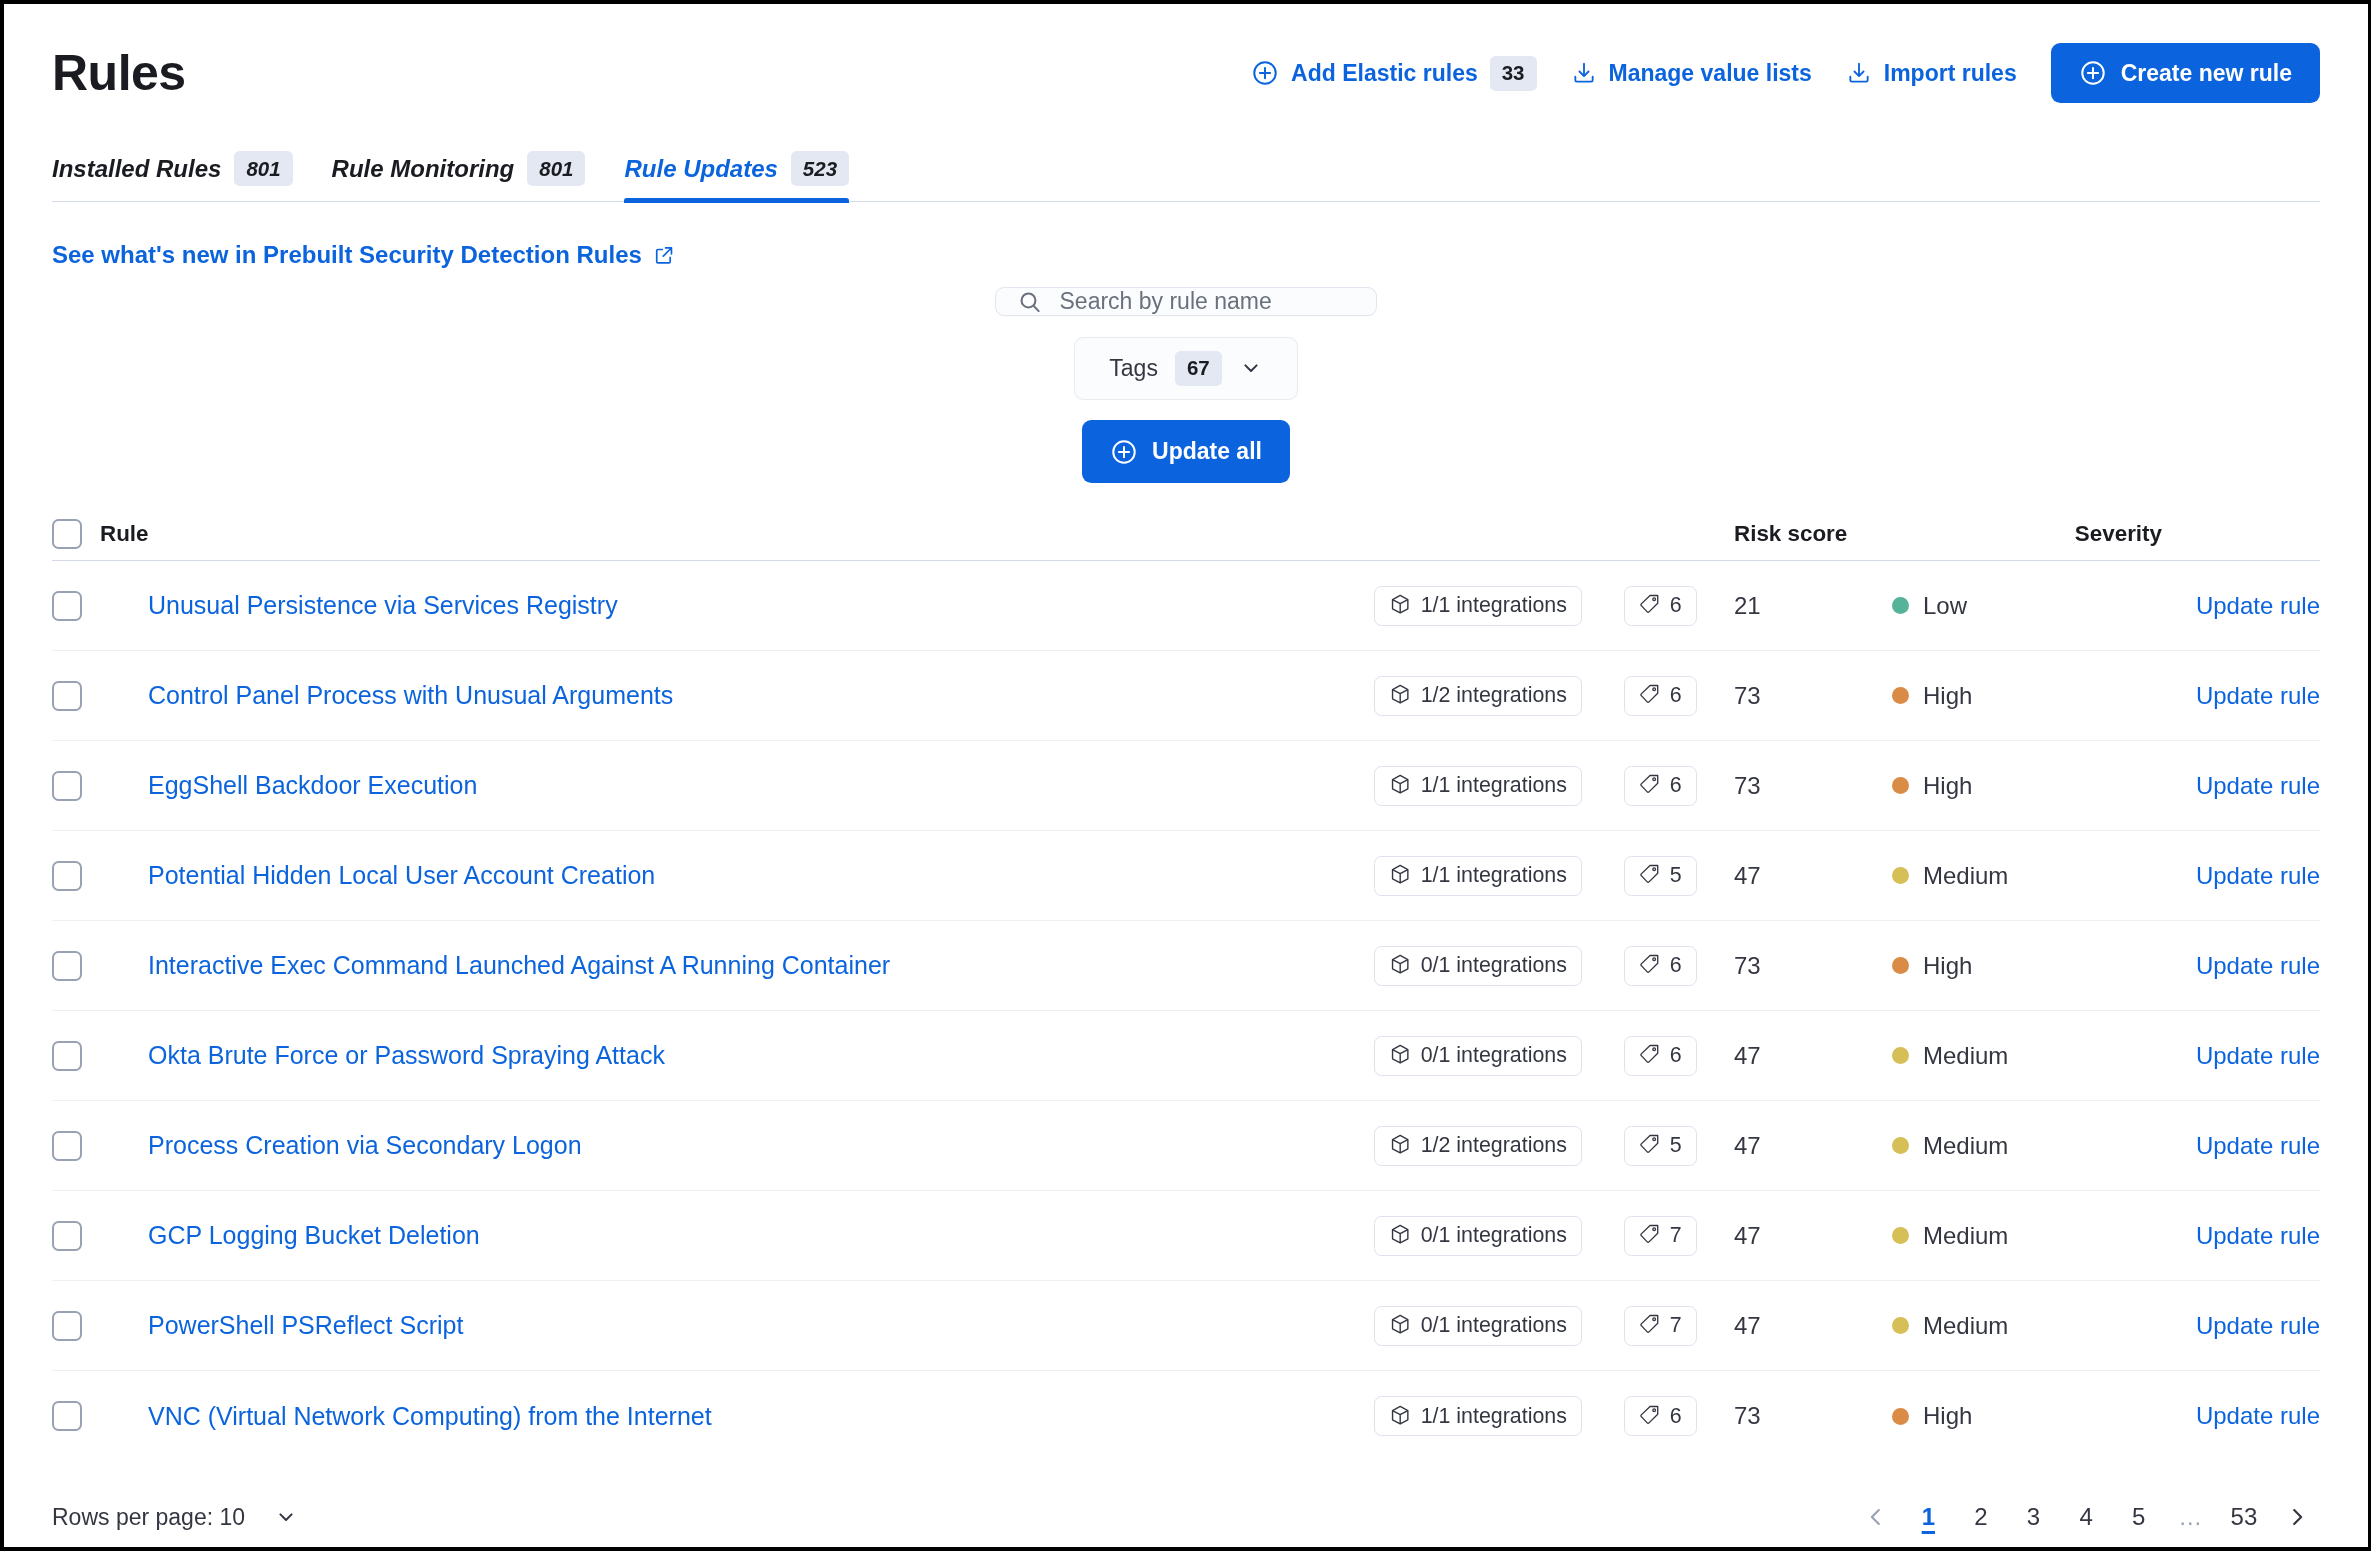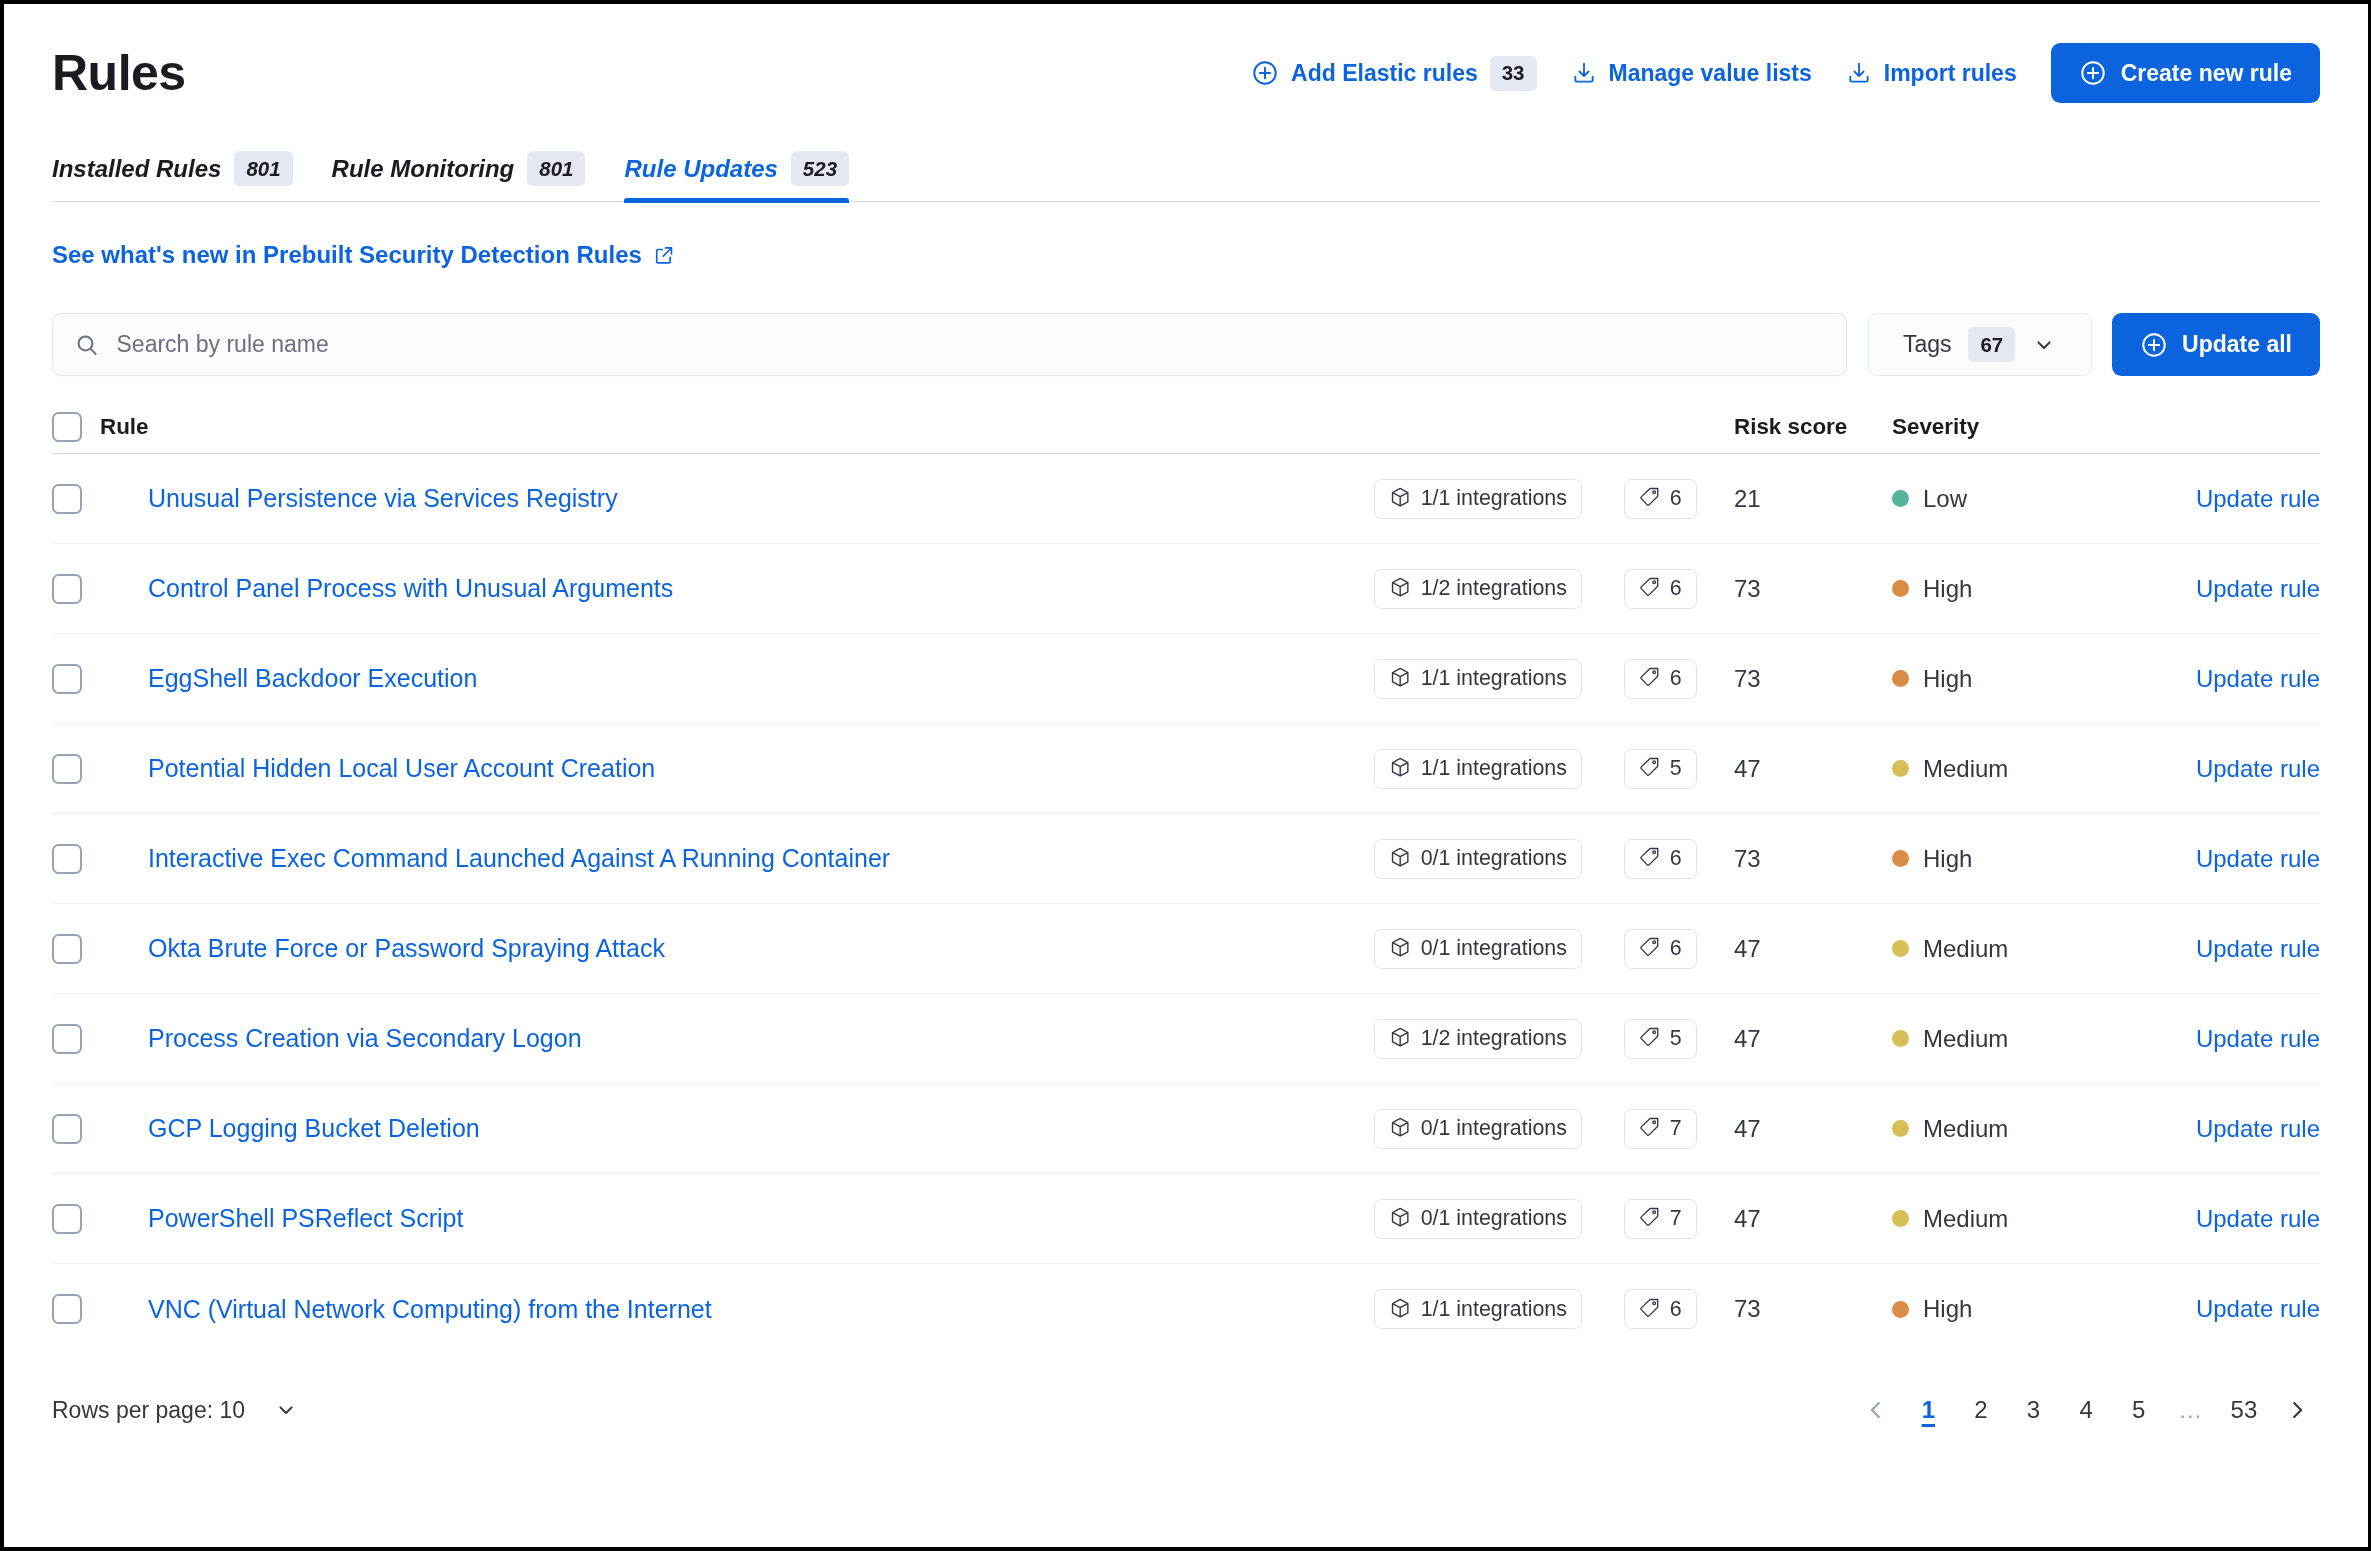--- a/index.html
+++ b/index.html
@@ -126,21 +126,22 @@
     font-weight: 700;
     cursor: pointer;
     text-decoration: none;
   }
 
   
   .search-row {
     display: flex;
     align-items: center;
     gap: 20.5px;
-    margin-top: 44px;
+    margin-top: 18px;
+    flex-direction: column;
   }
   .search-box {
     flex: 1;
     height: 63px;
     border: 1.4px solid #e0e5ee;
     border-radius: 9.3px;
     background: #fbfcfe;
     display: flex;
     align-items: center;
     gap: 17px;
@@ -204,21 +205,21 @@
     height: 90px;
     border-bottom: 1.4px solid #eef0f4;
   }
   .tbl-row:last-child { border-bottom: none; }
 
   .c-check { width: 48px; flex: none; display: flex; align-items: center; }
   .c-name  { flex: 1 1 auto; min-width: 0; padding-right: 15px; }
   .c-integ { width: 250px; flex: none; display: flex; justify-content: flex-start; }
   .c-tags  { width: 110px; flex: none; display: flex; justify-content: flex-start; }
   .c-risk  { width: 158px; flex: none; }
-  .c-sev   { width: 270px; flex: none; }
+  .c-sev   { width: 270px; flex: none; text-align: right; }
   .c-act   { width: 158px; flex: none; text-align: right; }
 
   .cb {
     width: 30px; height: 30px;
     border: 2.3px solid #98a2b3;
     border-radius: 6.5px;
     background: #fff;
     cursor: pointer;
     flex: none;
   }

